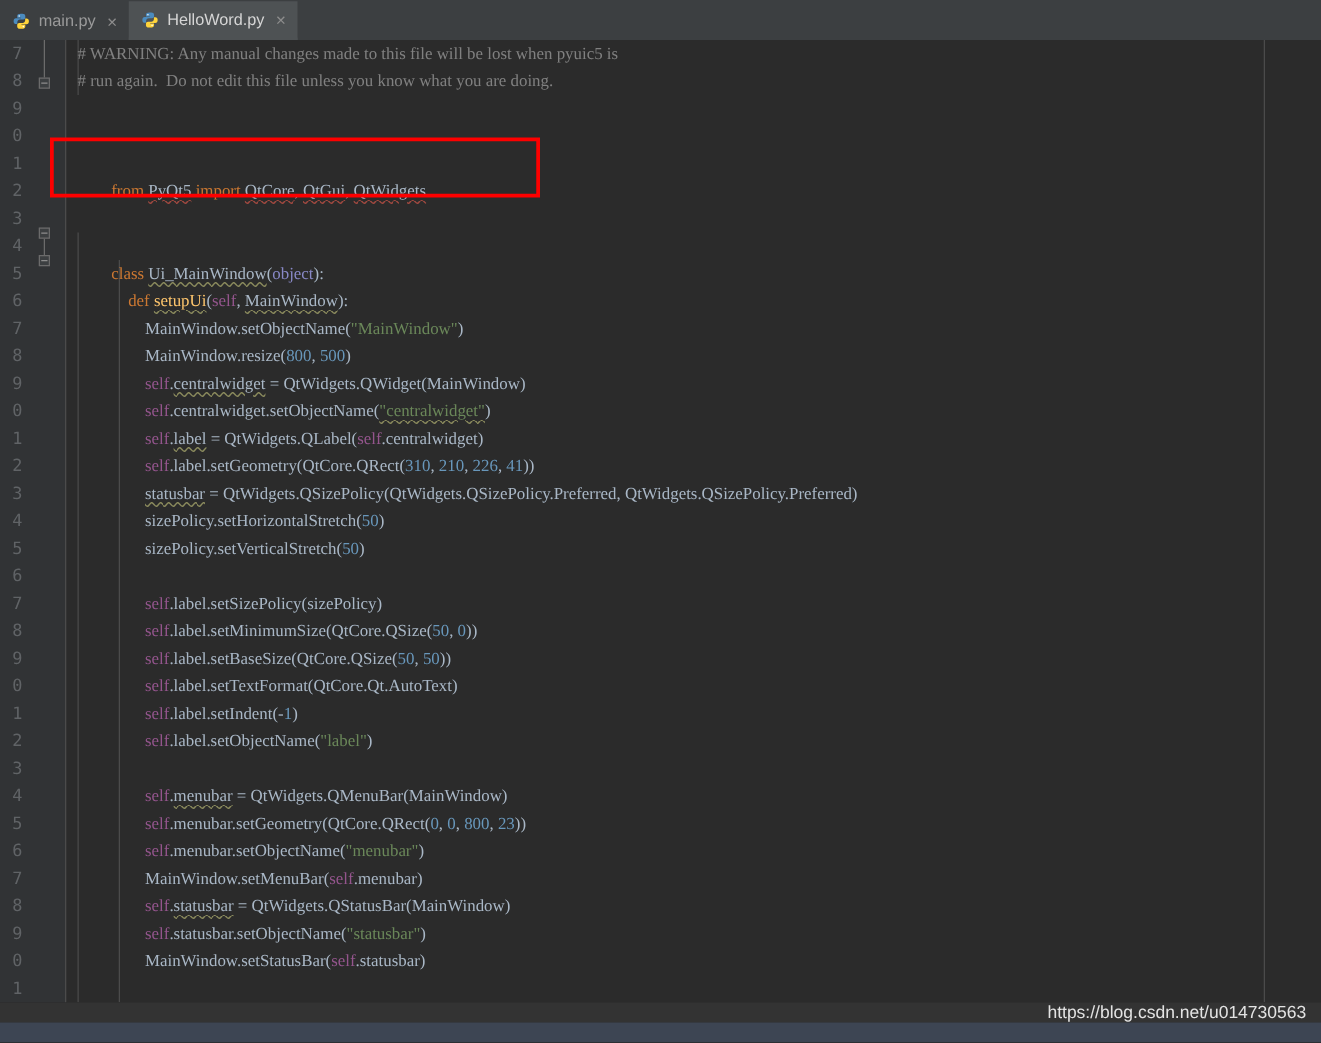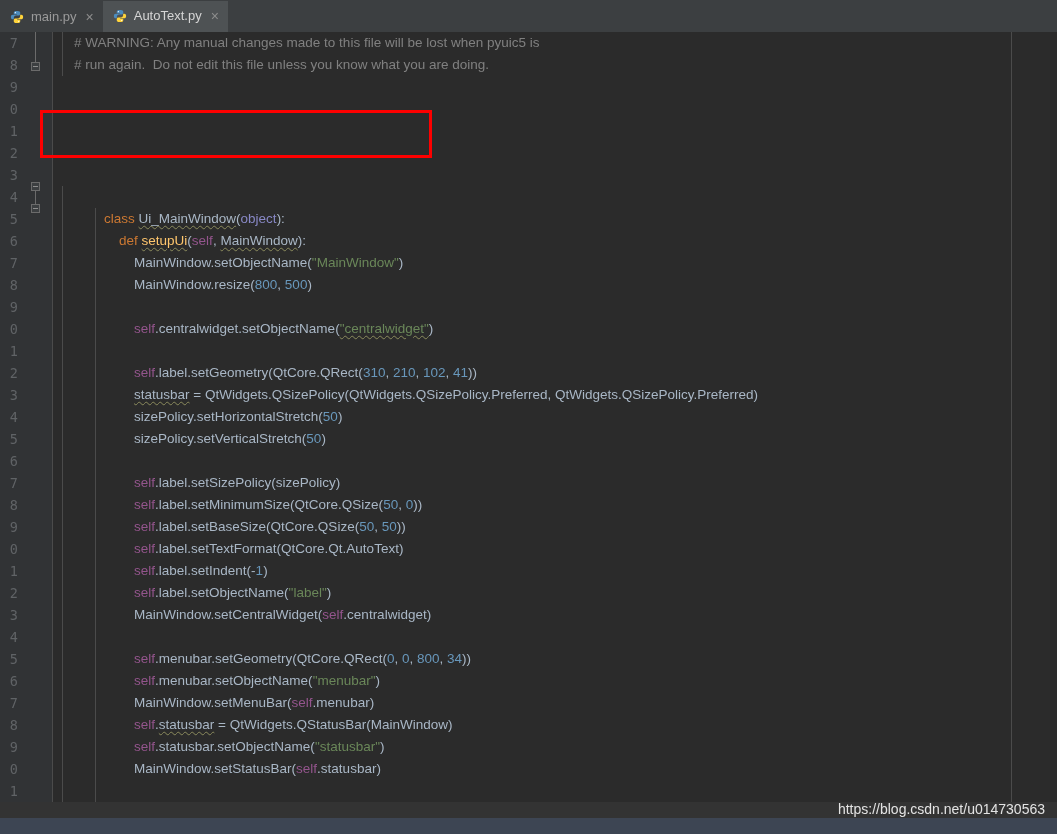--- a/index.html
+++ b/index.html
@@ -86,24 +86,24 @@
   }
   
   .codearea {
     position: absolute;
     left: 52px; top: 0;
     width: 1005px; height: 770px;
     overflow: hidden;
   }
   .line {
     position: absolute;
-    left: 12px;
+    left: 0;
     height: 22px; line-height: 22px;
     white-space: pre;
-    font-family: Liberation Sans, sans-serif;
+    font-family: Liberation Serif, serif;
     font-size: 13.5px;
     color: #a9b7c6;
   }
   .line .txt { padding-left: 10px; display: inline-block; }
 
   
   .iguide {
     position: absolute;
     width: 1px;
     background: #4b4b4b;
@@ -213,21 +213,21 @@
 
     <div class="tab active">
       <span class="pyicon">
         <svg width="14" height="14" viewBox="0 0 16 16">
           <path d="M7.6 1.1c-2.1 0-3.3.7-3.3 2.1v1.6h3.5v.5H3.2C1.8 5.3 1 6.3 1 8s.8 2.6 2.2 2.6h1.2V8.9c0-1.4 1.1-2.5 2.5-2.5h2.9c1.1 0 1.9-.8 1.9-1.8V3.2c0-1.3-1.1-2.1-2.6-2.1H7.6z" fill="#4b8bbe"></path>
           <circle cx="6.1" cy="3.1" r=".7" fill="#ffffff"></circle>
           <path d="M8.4 14.9c2.1 0 3.3-.7 3.3-2.1v-1.6H8.2v-.5h4.6c1.4 0 2.2-1 2.2-2.7s-.8-2.6-2.2-2.6h-1.2v1.7c0 1.4-1.1 2.5-2.5 2.5H6.2c-1.1 0-1.9.8-1.9 1.8v1.4c0 1.3 1.1 2.1 2.6 2.1h1.5z" fill="#ffd43b"></path>
           <circle cx="9.9" cy="12.9" r=".7" fill="#ffffff"></circle>
         </svg>
       </span>
-      <span class="tab-label">AutoText.py</span>
+      <span class="tab-label">HelloWord.py</span>
       <span class="tab-close">×</span>
     </div>
 
   </div>
 
   <div class="editor">
 
     <div class="gutter">
       <div class="linenum" style="top:0px">7</div>
       <div class="linenum" style="top:22px">8</div>
@@ -282,48 +282,57 @@
       <div class="iguide" style="left:10px;  top:154px; height:616px"></div>
       <div class="iguide" style="left:43px;  top:176px; height:594px"></div>
       <div class="iguide" style="left:10px;  top:0px;   height:44px"></div>
       <div class="marginguide" style="left:959px"></div>
 
       <div class="line" style="top:0px"><span class="txt c-comment"># WARNING: Any manual changes made to this file will be lost when pyuic5 is</span></div>
       <div class="line" style="top:22px"><span class="txt c-comment"># run again.  Do not edit this file unless you know what you are doing.</span></div>
       <div class="line" style="top:44px"><span class="txt"></span></div>
       <div class="line" style="top:66px"><span class="txt"></span></div>
 
+      <div class="line" style="top:88px">
+        <span class="txt"><span class="c-kw">from</span> <span class="c-plain sq-red">PyQt5</span> <span class="c-kw">import</span> <span class="c-plain sq-red">QtCore</span><span class="c-plain">,</span> <span class="c-plain sq-red">QtGui</span><span class="c-plain">,</span> <span class="c-plain sq-red">QtWidgets</span></span>
+      </div>
 
       <div class="line" style="top:110px"><span class="txt"></span></div>
       <div class="line" style="top:132px"><span class="txt"></span></div>
 
       <div class="line" style="top:154px">
         <span class="txt"><span class="c-kw">class</span> <span class="c-plain sq">Ui_MainWindow</span>(<span class="c-builtin">object</span>):</span>
       </div>
 
       <div class="line" style="top:176px">
         <span class="txt">    <span class="c-kw">def</span> <span class="c-func sq">setupUi</span>(<span class="c-self">self</span>, <span class="c-param sq">MainWindow</span>):</span>
       </div>
 
       <div class="line" style="top:198px">
         <span class="txt">        MainWindow.setObjectName(<span class="c-str">"MainWindow"</span>)</span>
       </div>
 
       <div class="line" style="top:220px">
         <span class="txt">        MainWindow.resize(<span class="c-num">800</span>, <span class="c-num">500</span>)</span>
       </div>
 
+      <div class="line" style="top:242px">
+        <span class="txt">        <span class="c-self">self</span>.<span class="sq">centralwidget</span> = QtWidgets.QWidget(MainWindow)</span>
+      </div>
 
       <div class="line" style="top:264px">
         <span class="txt">        <span class="c-self">self</span>.centralwidget.setObjectName(<span class="c-str sq">"centralwidget"</span>)</span>
       </div>
 
+      <div class="line" style="top:286px">
+        <span class="txt">        <span class="c-self">self</span>.<span class="sq">label</span> = QtWidgets.QLabel(<span class="c-self">self</span>.centralwidget)</span>
+      </div>
 
       <div class="line" style="top:308px">
-        <span class="txt">        <span class="c-self">self</span>.label.setGeometry(QtCore.QRect(<span class="c-num">310</span>, <span class="c-num">210</span>, <span class="c-num">102</span>, <span class="c-num">41</span>))</span>
+        <span class="txt">        <span class="c-self">self</span>.label.setGeometry(QtCore.QRect(<span class="c-num">310</span>, <span class="c-num">210</span>, <span class="c-num">226</span>, <span class="c-num">41</span>))</span>
       </div>
 
       <div class="line" style="top:330px">
         <span class="txt">        <span class="sq">statusbar</span> = QtWidgets.QSizePolicy(QtWidgets.QSizePolicy.Preferred, QtWidgets.QSizePolicy.Preferred)</span>
       </div>
 
       <div class="line" style="top:352px">
         <span class="txt">        sizePolicy.setHorizontalStretch(<span class="c-num">50</span>)</span>
       </div>
 
@@ -349,27 +358,27 @@
       </div>
 
       <div class="line" style="top:506px">
         <span class="txt">        <span class="c-self">self</span>.label.setIndent(-<span class="c-num">1</span>)</span>
       </div>
 
       <div class="line" style="top:528px">
         <span class="txt">        <span class="c-self">self</span>.label.setObjectName(<span class="c-str">"label"</span>)</span>
       </div>
 
-      <div class="line" style="top:550px">
-        <span class="txt">        MainWindow.setCentralWidget(<span class="c-self">self</span>.centralwidget)</span>
-      </div>
-
+
+      <div class="line" style="top:572px">
+        <span class="txt">        <span class="c-self">self</span>.<span class="sq">menubar</span> = QtWidgets.QMenuBar(MainWindow)</span>
+      </div>
 
       <div class="line" style="top:594px">
-        <span class="txt">        <span class="c-self">self</span>.menubar.setGeometry(QtCore.QRect(<span class="c-num">0</span>, <span class="c-num">0</span>, <span class="c-num">800</span>, <span class="c-num">34</span>))</span>
+        <span class="txt">        <span class="c-self">self</span>.menubar.setGeometry(QtCore.QRect(<span class="c-num">0</span>, <span class="c-num">0</span>, <span class="c-num">800</span>, <span class="c-num">23</span>))</span>
       </div>
 
       <div class="line" style="top:616px">
         <span class="txt">        <span class="c-self">self</span>.menubar.setObjectName(<span class="c-str">"menubar"</span>)</span>
       </div>
 
       <div class="line" style="top:660px">
         <span class="txt">        <span class="c-self">self</span>.<span class="sq">statusbar</span> = QtWidgets.QStatusBar(MainWindow)</span>
       </div>
 

